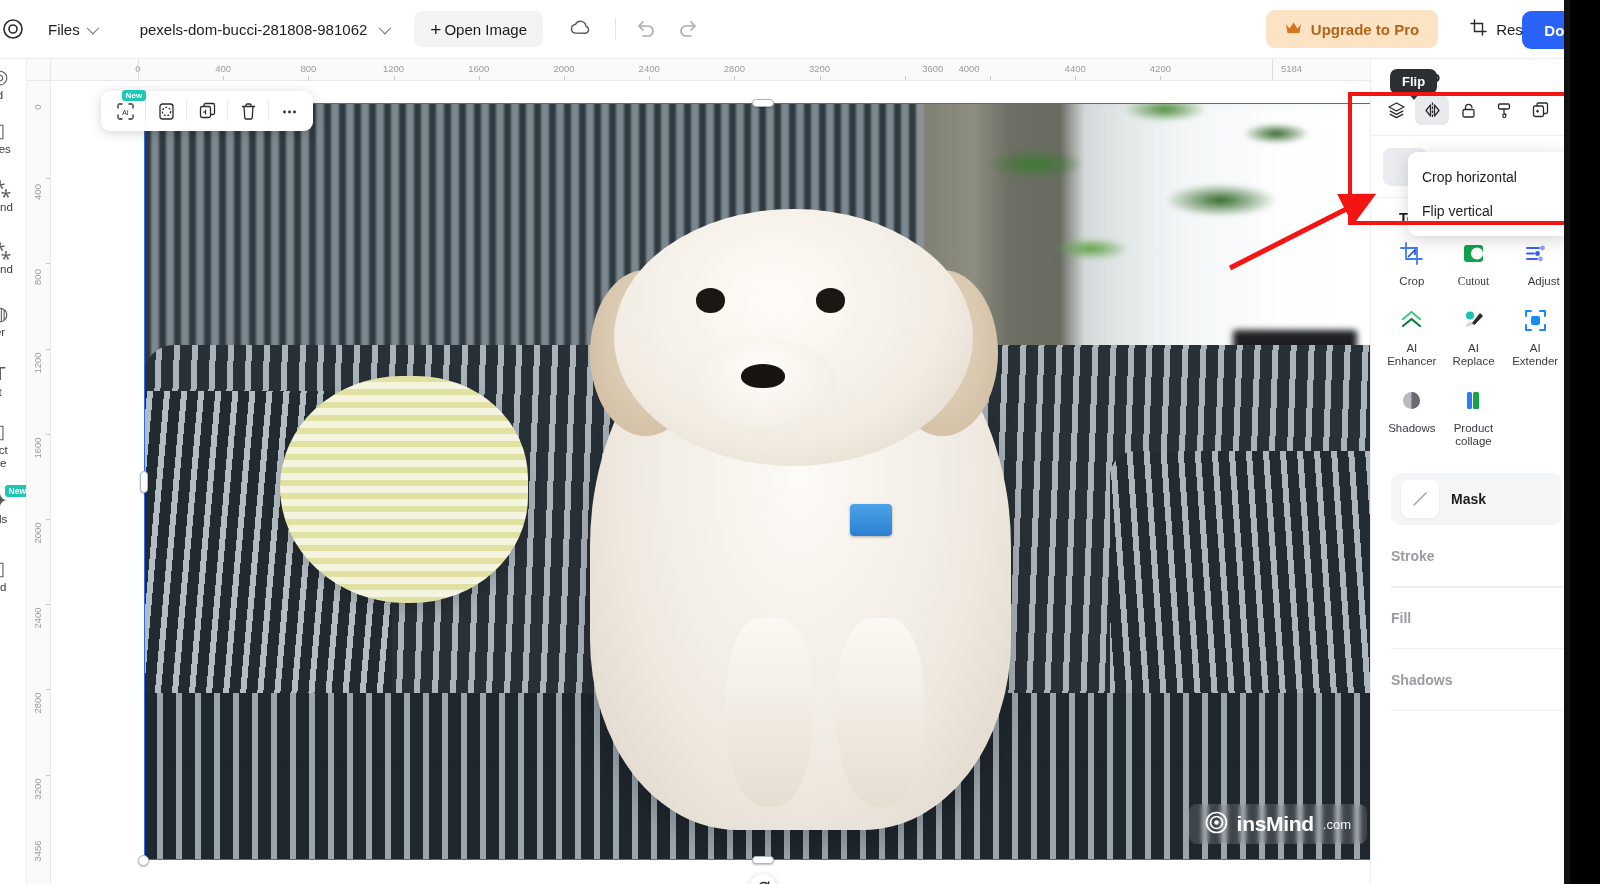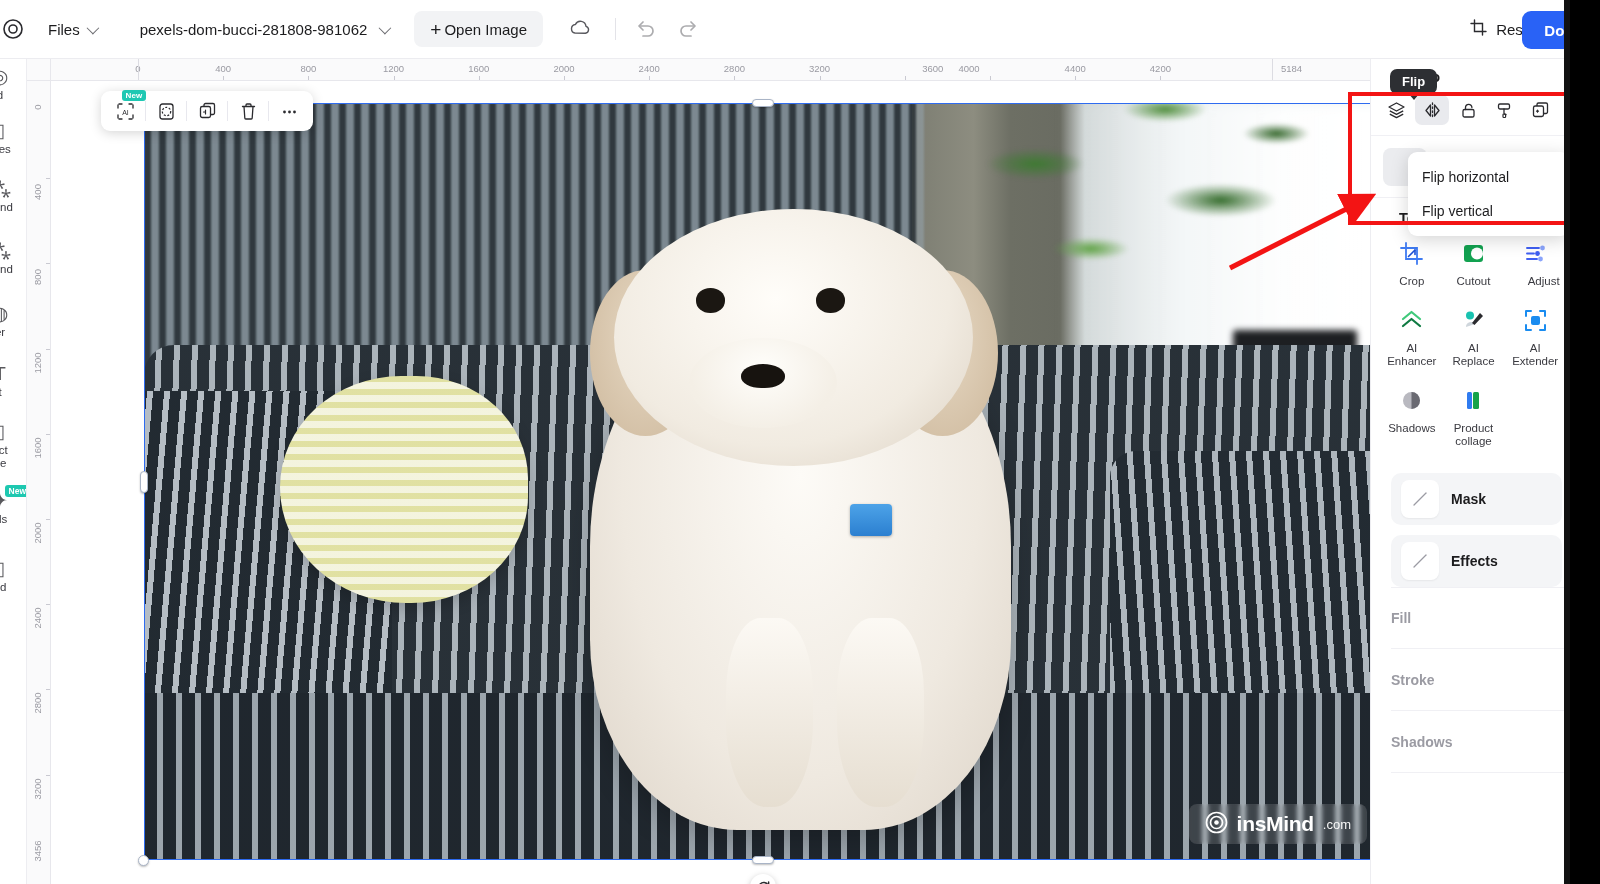--- a/index.html
+++ b/index.html
@@ -420,20 +420,28 @@
     </div>
     <div class="redo-btn">
       <svg width="30" height="30" viewBox="0 0 30 30">
         <path d="M20 12 H12 a5 5 0 0 0 0 10 H17" fill="none" stroke="#3a3a40" stroke-width="1.7" stroke-linecap="round"></path>
         <path d="M17 8 L21 12 L17 16" fill="none" stroke="#3a3a40" stroke-width="1.7" stroke-linecap="round" stroke-linejoin="round"></path>
       </svg>
     </div>
 
     <div class="tb-spacer"></div>
 
+    <div class="upgrade">
+      <span>
+        <svg width="17" height="14" viewBox="0 0 17 14">
+          <path d="M1 3 L4.5 7.5 L8.5 1.5 L12.5 7.5 L16 3 L14.5 12 L2.5 12 Z" fill="#d4771e"></path>
+        </svg>
+      </span>
+      <span>Upgrade to Pro</span>
+    </div>
 
     <div class="resize-btn">
       <span>
         <svg width="17" height="17" viewBox="0 0 17 17">
           <path d="M4.5 1 V12.5 H16" fill="none" stroke="#2a2a2e" stroke-width="1.4" stroke-linecap="round"></path>
           <path d="M1 4.5 H12.5 V16" fill="none" stroke="#2a2a2e" stroke-width="1.4" stroke-linecap="round"></path>
         </svg>
       </span>
       <span>Resize</span>
     </div>
@@ -705,21 +713,21 @@
         <span class="tool-lbl" style="white-space:pre-line;">Crop</span>
       </div>
 
       <div class="tool">
         <span>
           <svg width="25" height="25" viewBox="0 0 25 25">
             <rect x="3" y="4" width="19" height="17" rx="3" fill="#12a150"></rect>
             <circle cx="16" cy="12.5" r="6" fill="#fff"></circle>
           </svg>
         </span>
-        <span class="tool-lbl" style="white-space:pre-line;">Cutout</span>
+        <span class="tool-lbl" style="white-space:pre-line;font-family:Liberation Serif, serif;">Cutout</span>
       </div>
 
       <div class="tool">
         <span>
           <svg width="25" height="25" viewBox="0 0 25 25">
             <path d="M4 7 H16 M4 12.5 H11 M4 18 H14" stroke="#3f5ff2" stroke-width="1.9" stroke-linecap="round"></path>
             <circle cx="19.5" cy="7" r="2.4" fill="#8aa4fb"></circle>
             <circle cx="14.5" cy="12.5" r="2.4" fill="#3f5ff2"></circle>
             <circle cx="17.5" cy="18" r="2.4" fill="#8aa4fb"></circle>
           </svg>
@@ -785,49 +793,41 @@
 
     <div class="rp-card">
       <div class="rp-card-ico">
         <svg width="20" height="20" viewBox="0 0 20 20">
           <path d="M4 16 L16 4" stroke="#9b9ba3" stroke-width="1.3" stroke-linecap="round"></path>
         </svg>
       </div>
       <div class="rp-card-lbl">Mask</div>
     </div>
 
-    <div class="rp-card">
-      <div class="rp-card-ico">
-        <svg width="20" height="20" viewBox="0 0 20 20">
-          <path d="M4 16 L16 4" stroke="#9b9ba3" stroke-width="1.3" stroke-linecap="round"></path>
-        </svg>
-      </div>
-      <div class="rp-card-lbl">Effects</div>
-    </div>
-
+
+    <div class="rp-row">
+      <span>Stroke</span>
+    </div>
     <div class="rp-row first">
       <span>Fill</span>
-    </div>
-    <div class="rp-row">
-      <span>Stroke</span>
     </div>
     <div class="rp-row">
       <span>Shadows</span>
     </div>
 
     <div class="rp-scroll"></div>
   </div>
 
   <div class="tooltip">
     <span>Flip</span>
   </div>
 
   <div class="flip-menu">
     <div class="flip-item">
-      <span>Flip horizontal</span>
+      <span>Crop horizontal</span>
     </div>
     <div class="flip-item">
       <span>Flip vertical</span>
     </div>
   </div>
 
   <div class="anno-rect"></div>
 
   <div class="anno-arrow">
     <svg width="160" height="90" viewBox="0 0 160 90">

